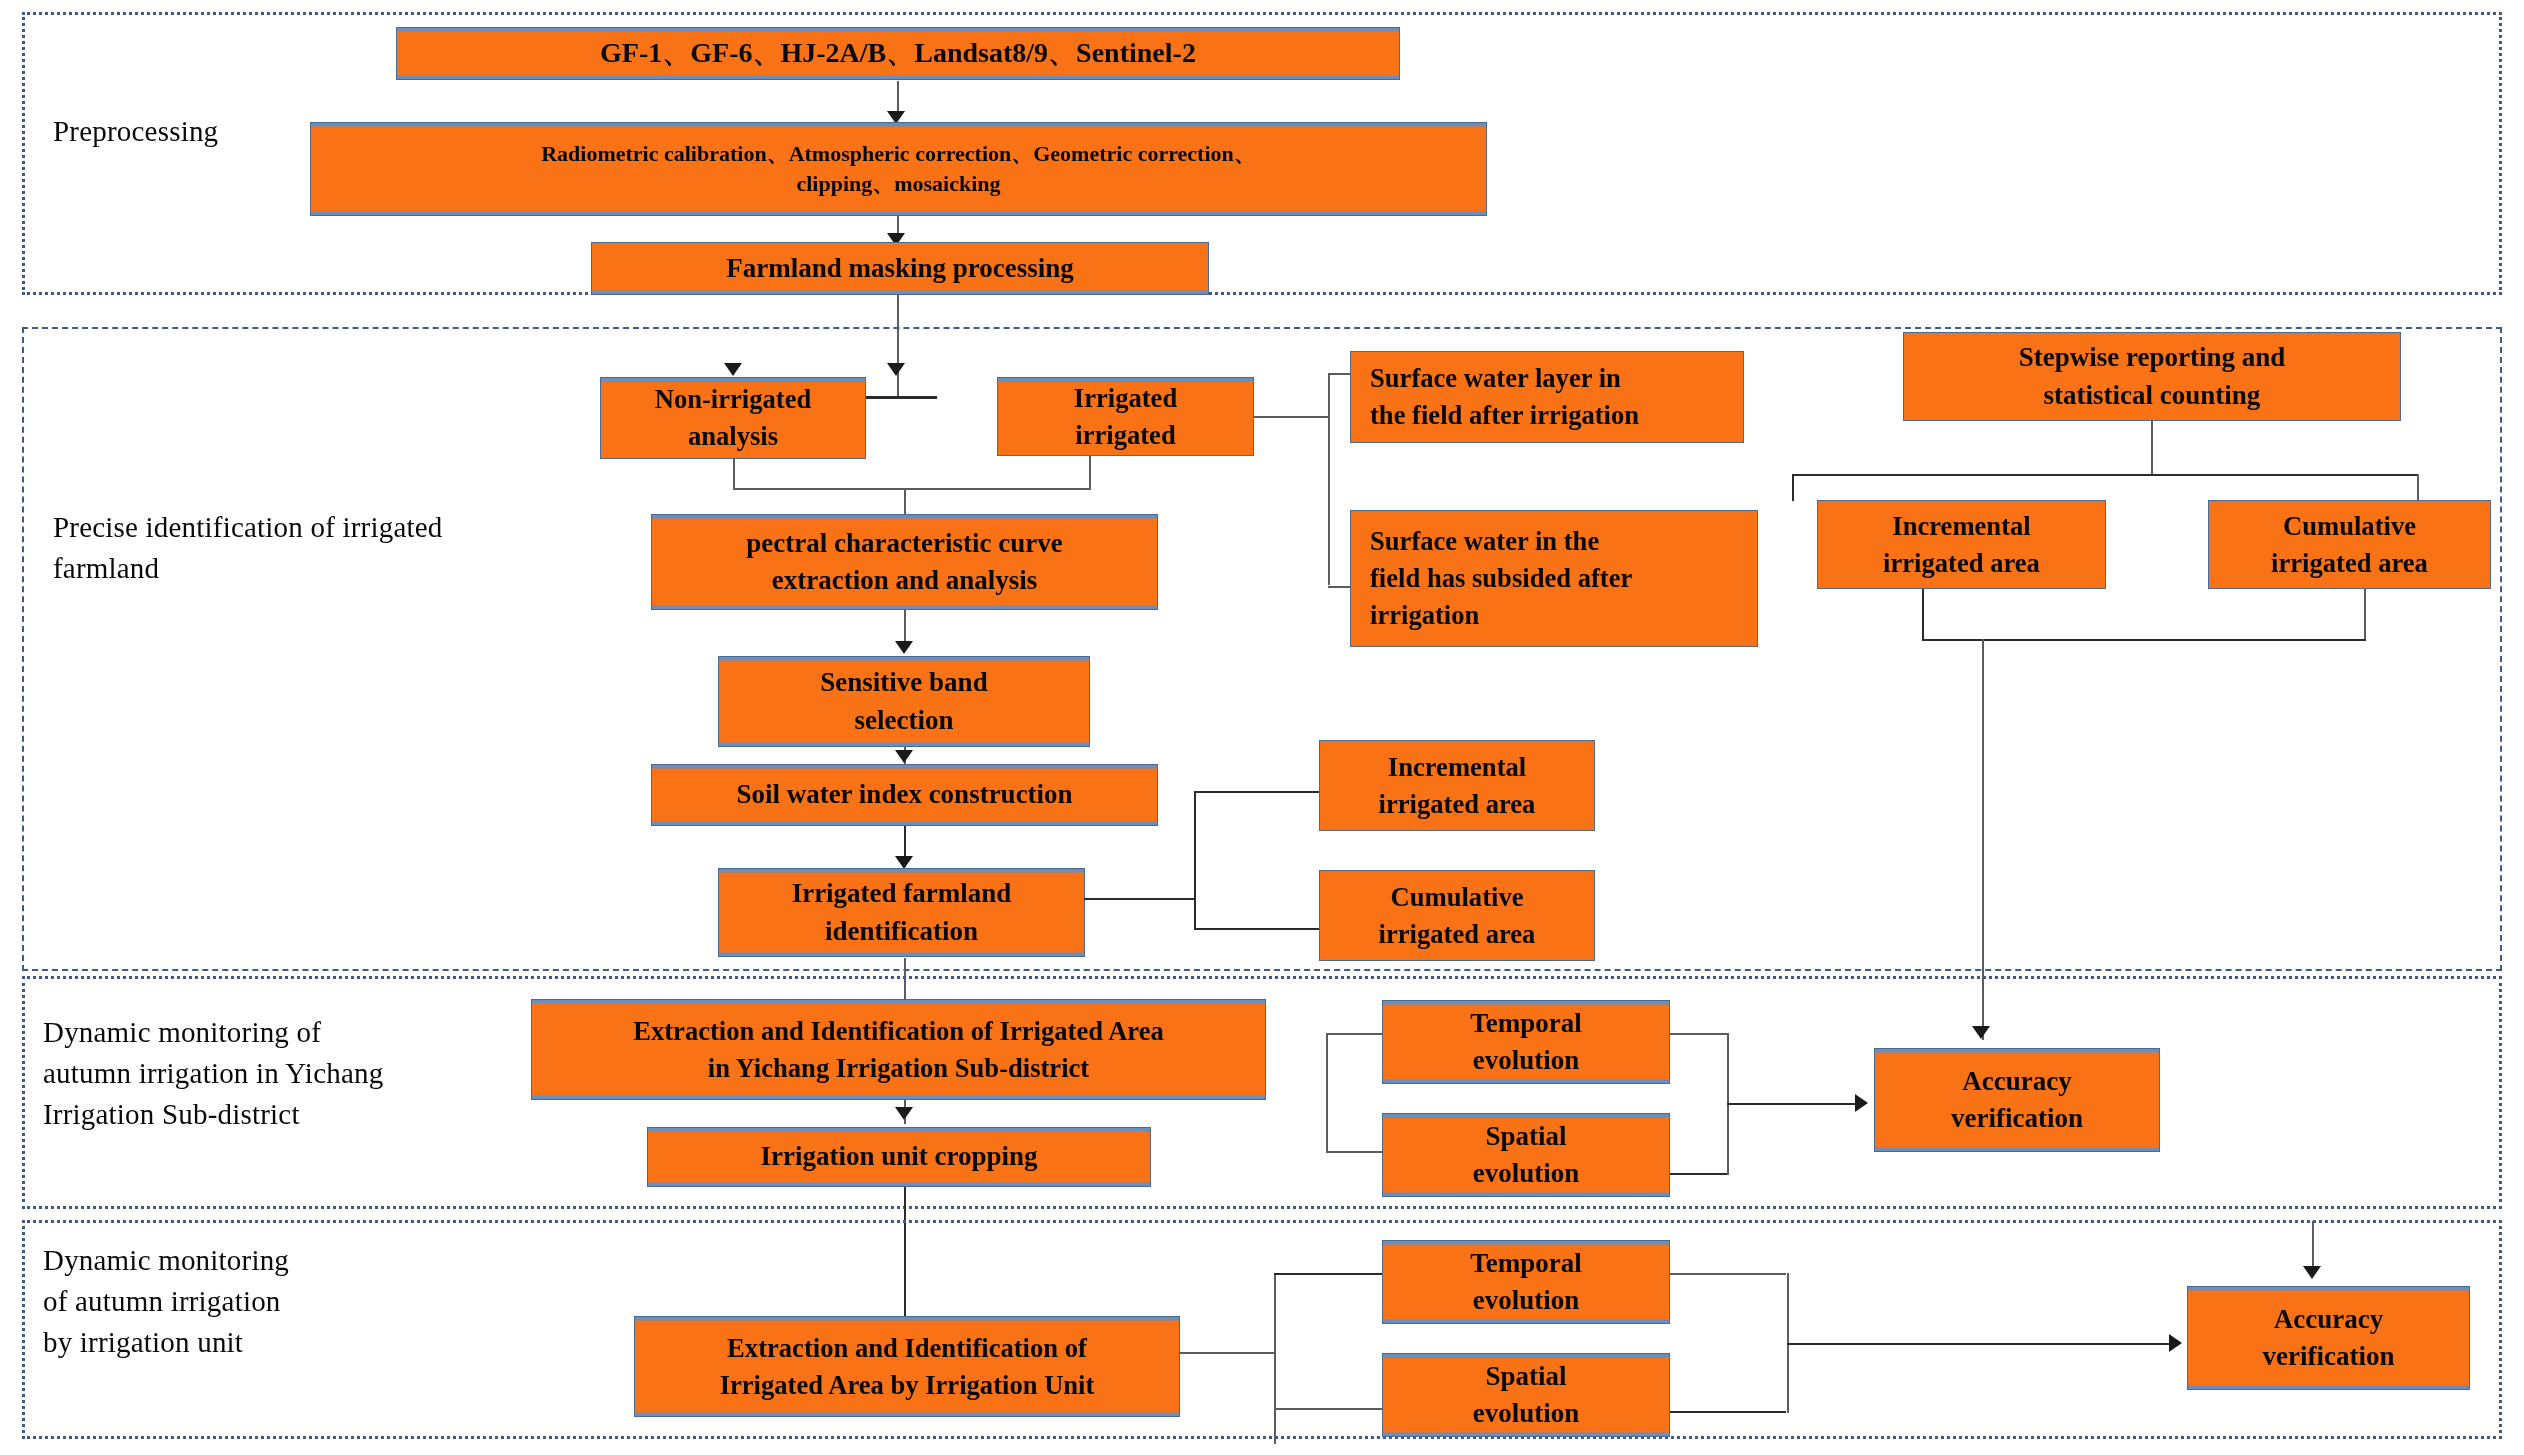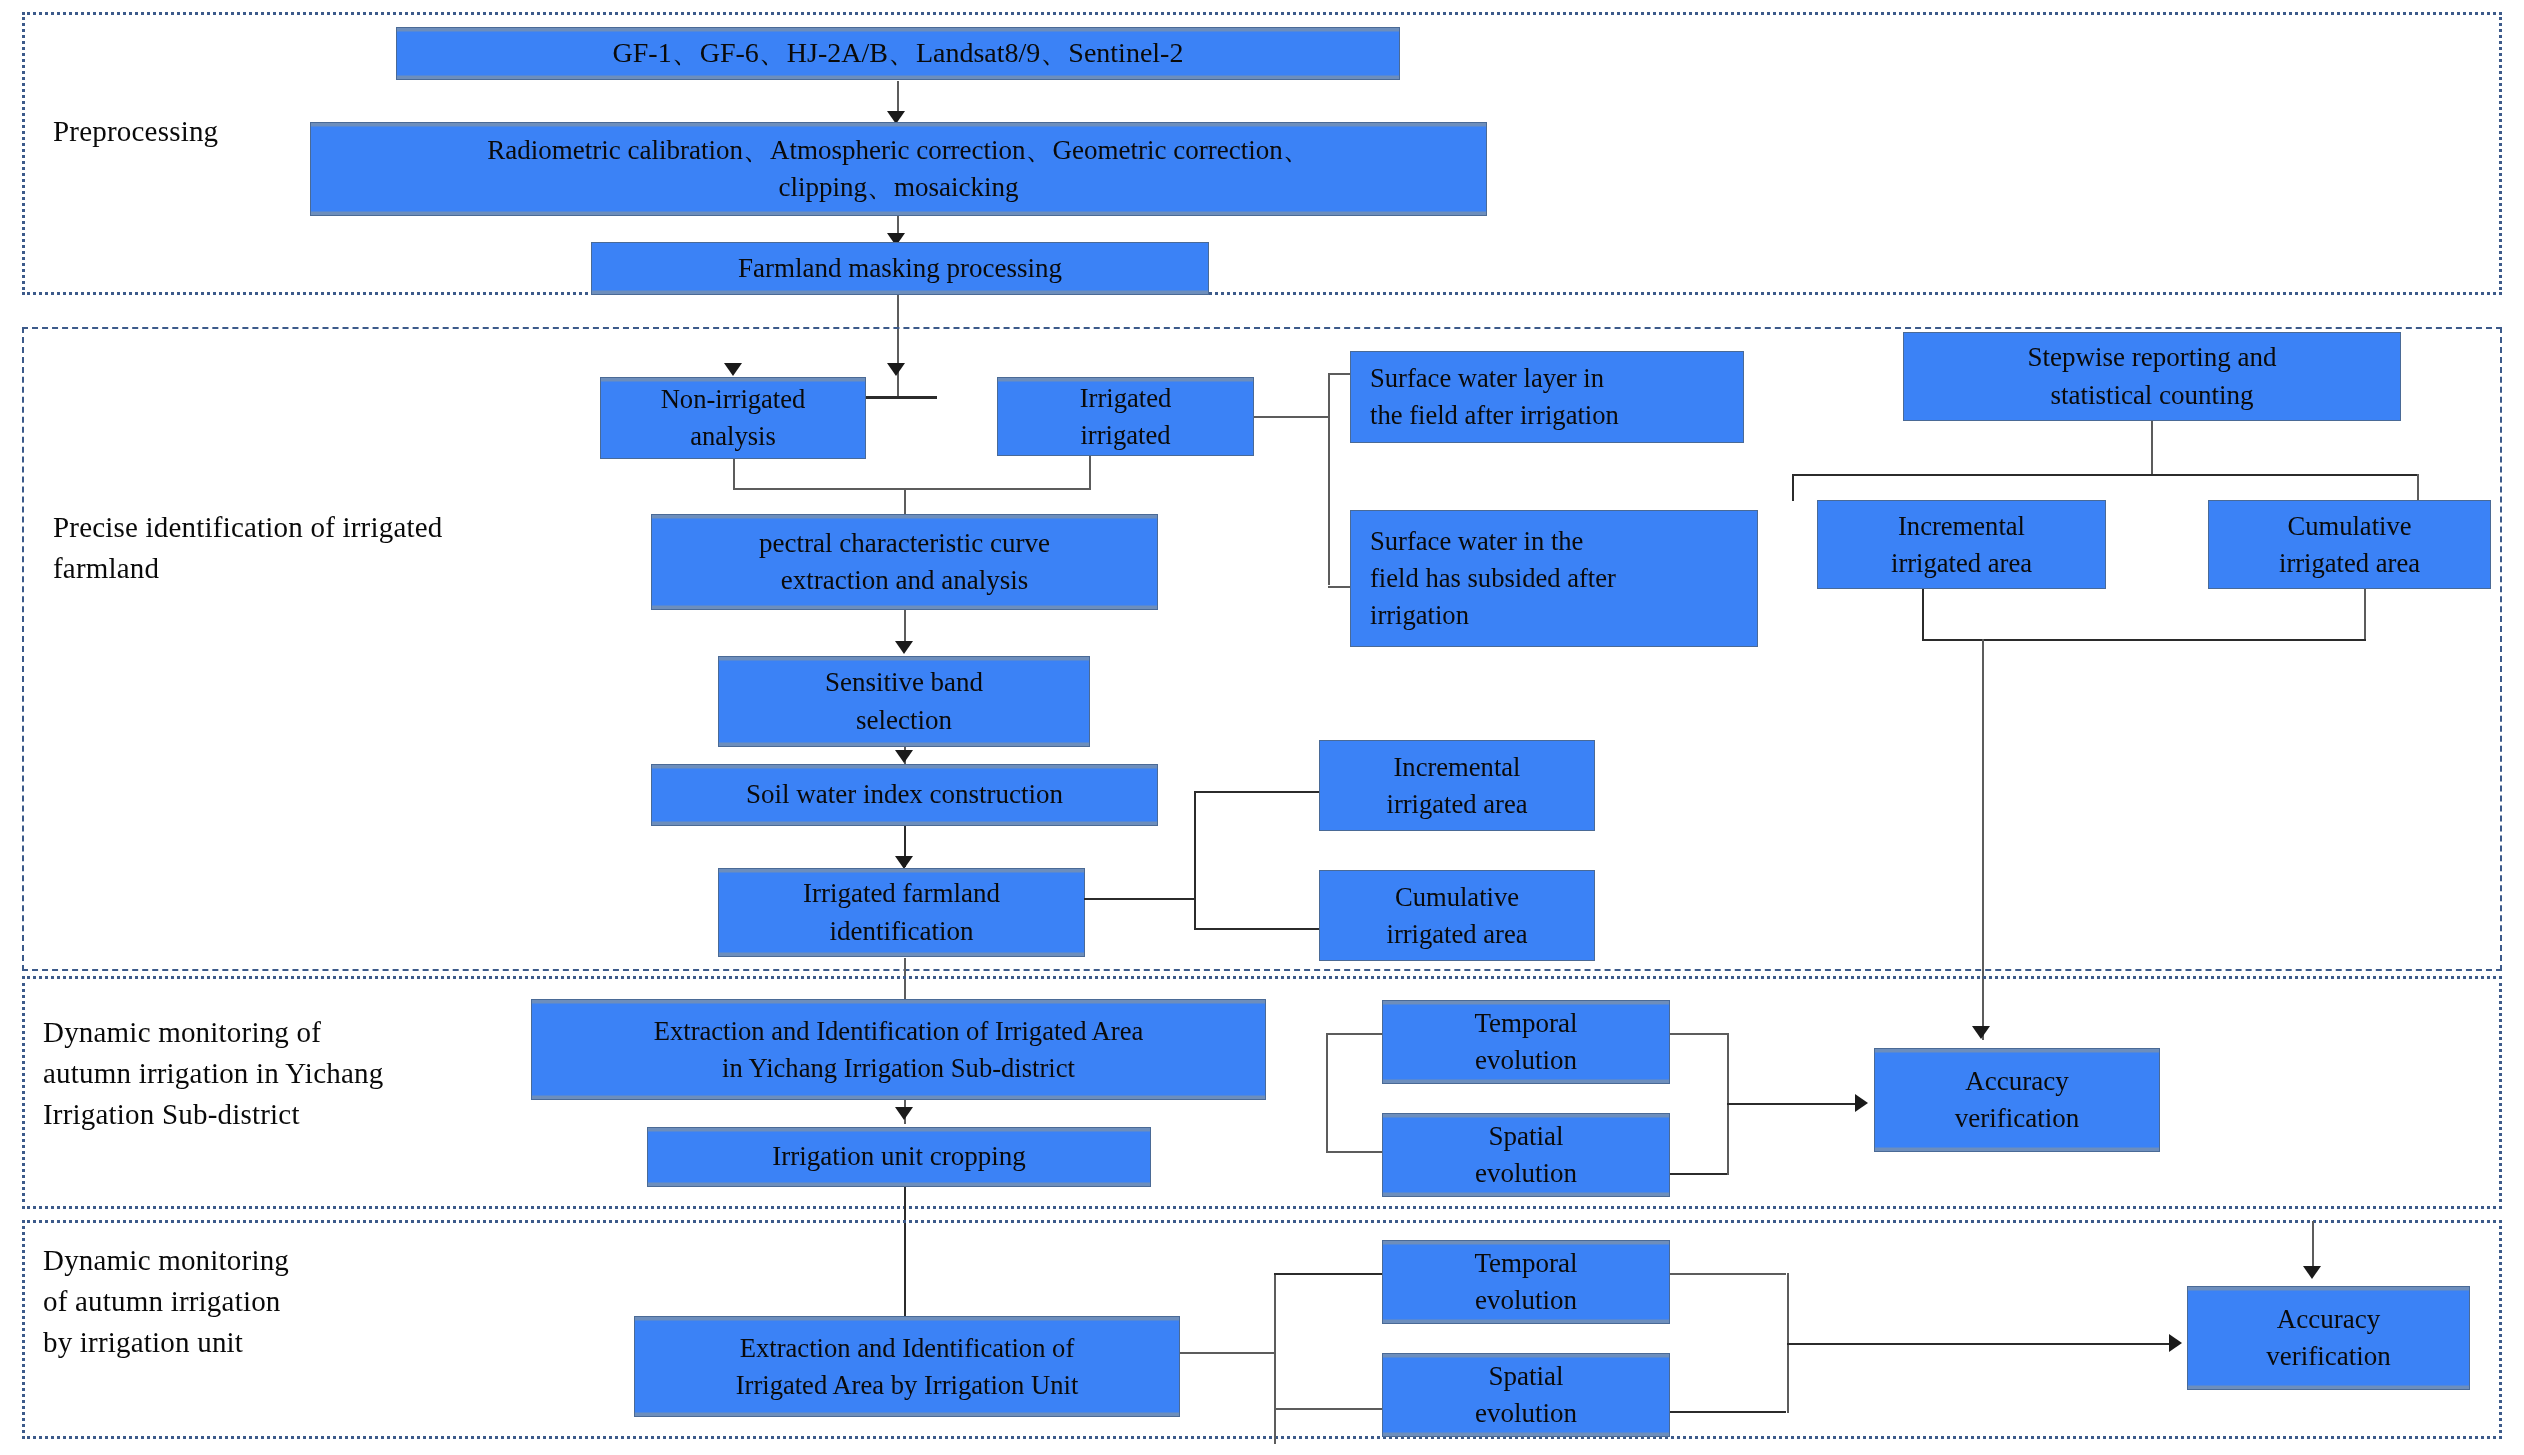--- a/index.html
+++ b/index.html
@@ -7,24 +7,24 @@
   #canvas{position:relative;width:2525px;height:1456px;background:#ffffff;overflow:hidden;}
 
   
   .section{position:absolute;border:2.6px dashed #3c5a8a;box-sizing:border-box;}
   .section.dotted{border-style:dotted;border-width:3.4px;}
 
   
   .side-label{position:absolute;color:#0a0a0a;line-height:1.42;font-size:29px;letter-spacing:0.2px;}
 
   
-  .box{position:absolute;box-sizing:border-box;background:#3b82f6;
+  .box{position:absolute;box-sizing:border-box;background:#f97316;
        border:1.7px solid #4a6a96;
        display:flex;align-items:center;justify-content:center;text-align:center;
-       color:#0a0a0a;line-height:1.38;padding:3.4px 6.9px;}
+       color:#0a0a0a;line-height:1.38;padding:3.4px 6.9px;font-weight:bold;}
   .box.shadowtop{box-shadow:inset 0 3.4px 0 0 #6d8ebc;}
   .box.shadowbot{box-shadow:inset 0 -3.4px 0 0 #6d8ebc;}
   .box.shadowboth{box-shadow:inset 0 3.4px 0 0 #6d8ebc, inset 0 -3.4px 0 0 #6d8ebc;}
   .box span{display:block;width:100%;}
 
   
   .ln{position:absolute;background:#5c5c5c;}
   .ln.v{width:1.7px;}
   .ln.h{height:1.7px;}
   .ln.dark{background:#2b2b2b;}
@@ -41,21 +41,21 @@
 
   <div class="side-label" style="left:53px;top:111px;width:257px;">Preprocessing</div>
 
   <div class="box shadowboth" style="left:396px;top:27px;width:1004px;height:53px;font-size:28px;">
     <span>GF-1、GF-6、HJ-2A/B、Landsat8/9、Sentinel-2</span>
   </div>
 
   <div class="ln v" style="left:897px;top:81px;height:34px;"></div>
   <div class="arrow-d" style="left:887px;top:111px;"></div>
 
-  <div class="box shadowboth" style="left:310px;top:122px;width:1177px;height:94px;font-size:27px;white-space:pre-line;">
+  <div class="box shadowboth" style="left:310px;top:122px;width:1177px;height:94px;font-size:22px;white-space:pre-line;">
     <span>Radiometric calibration、Atmospheric correction、Geometric correction、
 clipping、mosaicking</span>
   </div>
 
   <div class="ln v" style="left:897px;top:216px;height:22px;"></div>
   <div class="arrow-d" style="left:887px;top:233px;"></div>
 
   <div class="box shadowbot" style="left:591px;top:242px;width:618px;height:53px;font-size:27px;">
     <span>Farmland masking processing</span>
   </div>

